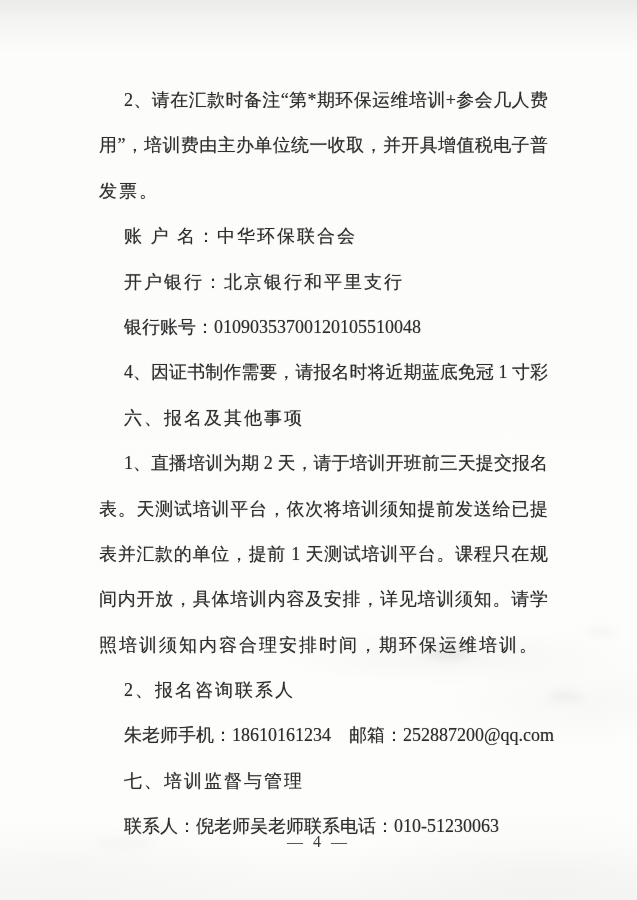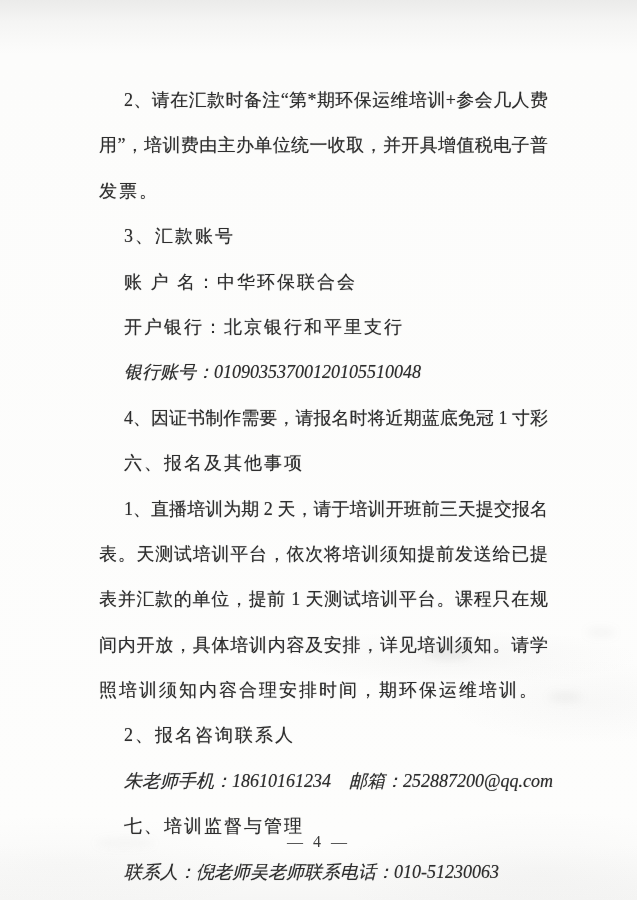--- a/index.html
+++ b/index.html
@@ -39,21 +39,21 @@
   
   .jf {
     letter-spacing: 0;
     white-space: normal;
     overflow: hidden;
     text-align: justify;
     text-align-last: justify;
     text-justify: inter-character;
   }
   
-  .tight { letter-spacing: 0; font-style: italic; }
+  .tight { letter-spacing: 0; }
   .ind { text-indent: 25px; }
   .attach-block { margin-top: 41px; }
   .attach-l1 { margin-left: 33px; letter-spacing: 0.5px; }
   .attach-l2 { margin-left: 55px; }
   .page-num {
     position: absolute;
     left: 0;
     top: 833px;
     width: 637px;
     text-align: center;
@@ -74,21 +74,20 @@
 </style>
 </head>
 <body>
 
 <div class="page">
 
   <div class="body-text">
     <p class="line ind jf">2、请在汇款时备注“第*期环保运维培训+参会几人费</p>
     <p class="line jf">用”，培训费由主办单位统一收取，并开具增值税电子普通</p>
     <p class="line">发票。</p>
-    <p class="line ind">3、汇款账号</p>
     <p class="line ind">账 户 名：中华环保联合会</p>
     <p class="line ind">开户银行：北京银行和平里支行</p>
     <p class="line ind tight">银行账号：01090353700120105510048</p>
     <p class="line ind jf">4、因证书制作需要，请报名时将近期蓝底免冠 1 寸彩</p>
     <p class="line ind">六、报名及其他事项</p>
     <p class="line ind jf">1、直播培训为期 2 天，请于培训开班前三天提交报名</p>
     <p class="line jf">表。天测试培训平台，依次将培训须知提前发送给已提交报名</p>
     <p class="line jf">表并汇款的单位，提前 1 天测试培训平台。课程只在规定时</p>
     <p class="line jf">间内开放，具体培训内容及安排，详见培训须知。请学员参</p>
     <p class="line">照培训须知内容合理安排时间，期环保运维培训。</p>

